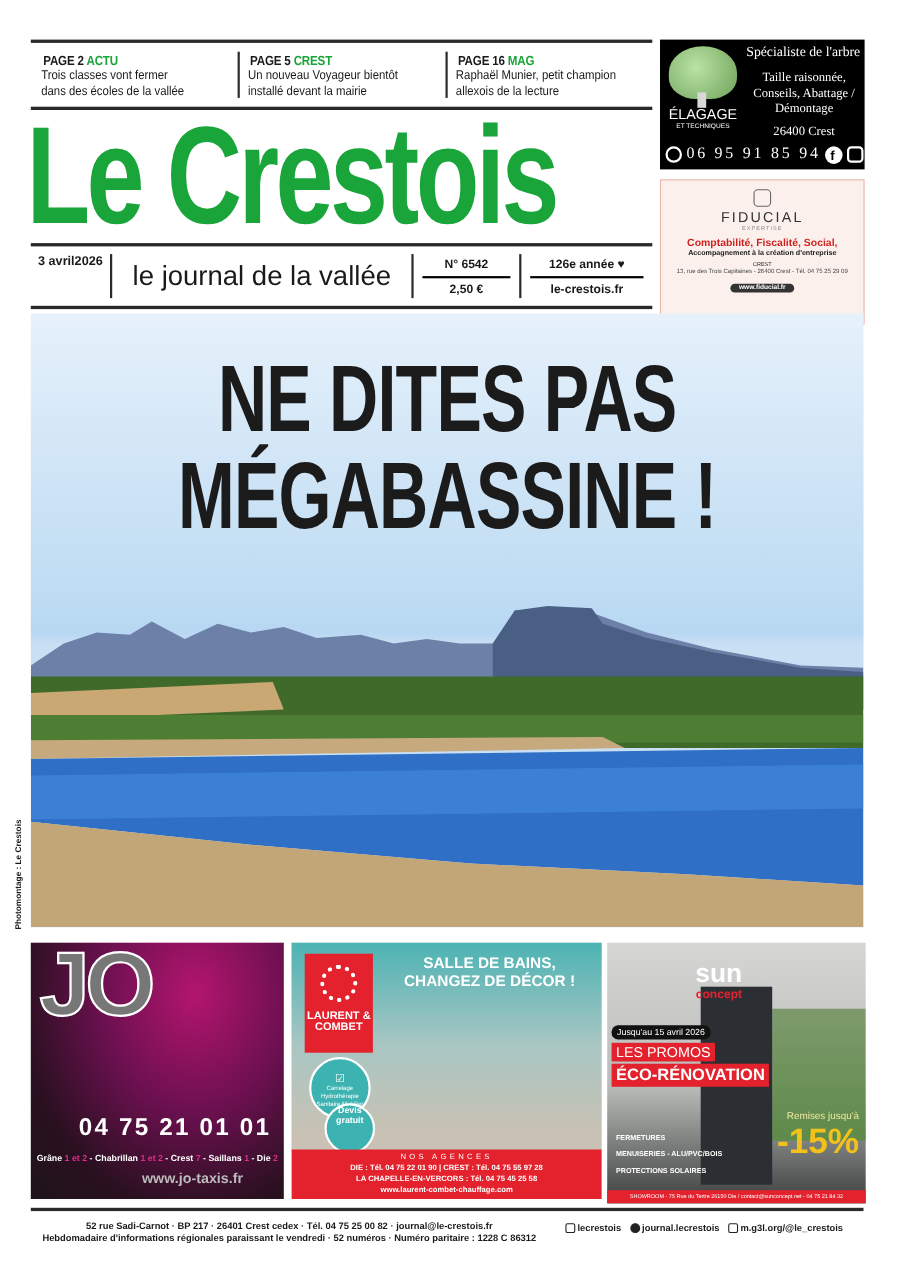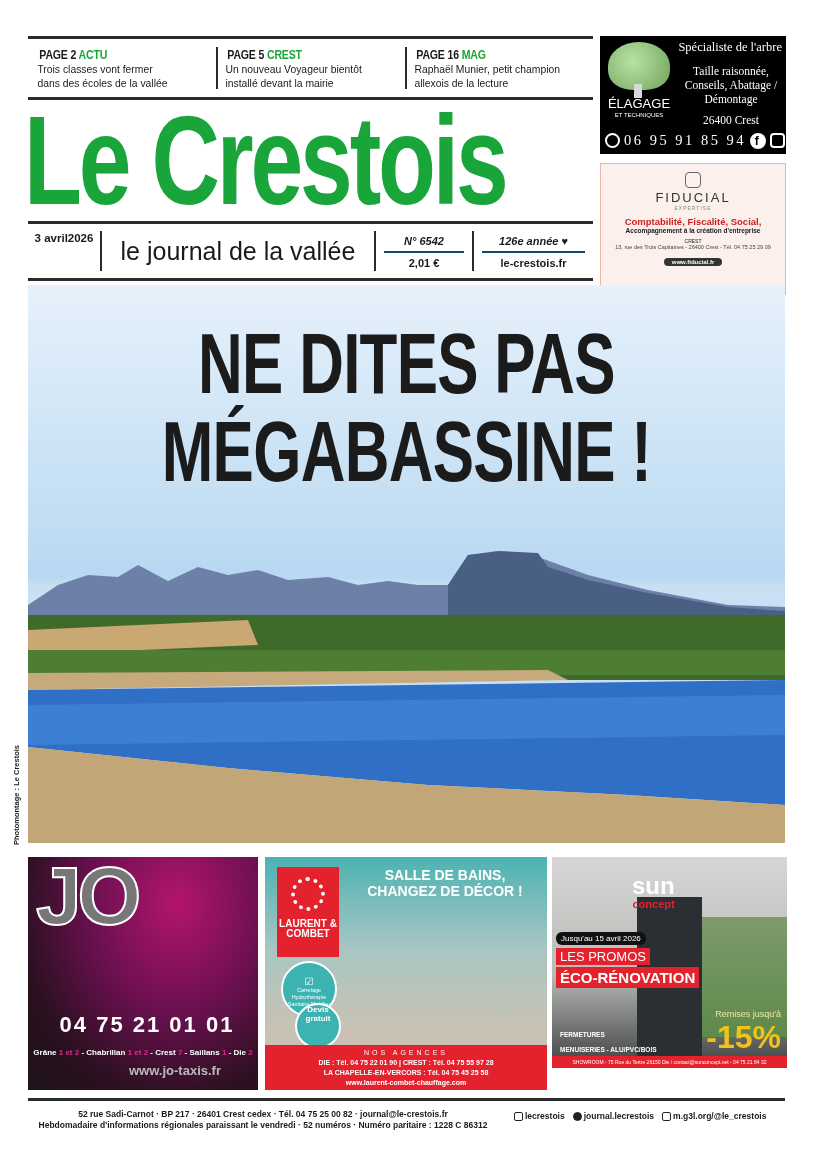--- a/index.html
+++ b/index.html
@@ -13,21 +13,21 @@
   .teaser .head .sec{color:#1aa53a;}
   .teaser .txt{font-size:11.5px;line-height:14px;transform:scaleX(0.9);}
   
   .logo{left:24px;top:98px;width:572px;height:118px;color:#1aa53a;font-weight:bold;font-size:120px;line-height:118px;letter-spacing:-4px;transform-origin:left top;transform:scaleX(0.79) scaleY(1.05);white-space:nowrap;}
   
   .infobar{left:28px;top:221px;width:565px;height:60px;border-top:3px solid #2a2a2a;border-bottom:3px solid #2a2a2a;box-sizing:border-box;display:flex;align-items:center;}
   .date{width:72px;text-align:center;font-weight:bold;font-size:11.5px;line-height:14px;border-right:2px solid #2a2a2a;height:40px;display:flex;flex-direction:row;justify-content:center;}
   .tagline{width:272px;text-align:center;font-size:25px;border-right:2px solid #2a2a2a;height:40px;line-height:40px;}
   .numcol{width:96px;text-align:center;font-weight:bold;font-size:11px;border-right:2px solid #2a2a2a;height:40px;}
   .numcol div,.sitecol div{height:20px;line-height:20px;}
-  .numcol .l1,.sitecol .l1{border-bottom:2px solid #0c4a6e;margin:0 8px;font-style:italic;}
+  .numcol .l1,.sitecol .l1{border-bottom:2px solid #000000;margin:0 8px;}
   .sitecol{flex:1;text-align:center;font-weight:bold;font-size:11px;height:40px;}
   
   .ad-elagage{left:600px;top:36px;width:186px;height:118px;background:#000;color:#fff;font-family:"Liberation Serif",serif;}
   .ad-elagage .tree{position:absolute;left:8px;top:6px;width:62px;height:48px;border-radius:50% 50% 40% 40%;background:radial-gradient(circle at 40% 40%,#b9e2a4,#6fa35a);}
   .ad-elagage .trunk{position:absolute;left:34px;top:48px;width:8px;height:14px;background:#d8d8d8;}
   .ad-elagage .brand{position:absolute;left:4px;top:60px;width:70px;text-align:center;font-family:"Liberation Sans",sans-serif;font-size:13px;}
   .ad-elagage .brand2{position:absolute;left:4px;top:76px;width:70px;text-align:center;font-family:"Liberation Sans",sans-serif;font-size:6px;}
   .ad-elagage .t1{position:absolute;right:4px;top:4px;font-size:12.5px;}
   .ad-elagage .t2{position:absolute;left:78px;top:28px;width:106px;text-align:center;font-size:11.5px;line-height:14px;}
   .ad-elagage .t3{position:absolute;left:78px;top:78px;width:106px;text-align:center;font-size:11.5px;}
@@ -51,32 +51,32 @@
   .mtn{position:absolute;left:0;top:0;width:757px;height:558px;}
   .credit{left:12px;top:700px;width:12px;height:145px;}
   .credit span{position:absolute;left:0;top:145px;transform:rotate(-90deg);transform-origin:left top;font-size:7.5px;font-weight:bold;white-space:nowrap;}
   
   .ad-jo{left:28px;top:857px;width:230px;height:233px;background:radial-gradient(ellipse at 65% 20%,#b3156e 0%,#6c1050 40%,#2a1020 75%,#1d1419 100%);color:#fff;overflow:hidden;}
   .jo-big{position:absolute;left:8px;top:-2px;font-size:82px;font-weight:bold;color:#777;-webkit-text-stroke:2px #fff;letter-spacing:-4px;line-height:82px;}
   .jo-taxis{position:absolute;left:2px;top:55px;font-size:56px;color:#fff;font-weight:bold;-webkit-text-stroke:2px #222;letter-spacing:-3px;}
   .jo-serv{position:absolute;left:146px;top:13px;width:84px;font-size:12px;line-height:12px;}
   .jo-serv b{display:block;font-size:12.5px;}
   .jo-serv span{display:block;font-size:8.5px;line-height:9px;margin-bottom:5px;}
-  .jo-phone{position:absolute;left:4px;width:100%;top:155px;text-align:center;font-weight:bold;font-size:22px;letter-spacing:2px;}
+  .jo-phone{position:absolute;left:16px;width:100%;top:155px;text-align:center;font-weight:bold;font-size:22px;letter-spacing:2px;}
   .jo-towns{position:absolute;left:0;width:100%;top:191px;text-align:center;font-size:8px;font-weight:bold;}
   .jo-towns i{font-style:normal;color:#e02a8a;}
   .jo-url{position:absolute;left:0;width:100%;top:206px;text-align:center;font-size:13px;font-weight:bold;color:#bbb;margin-left:32px;}
   .ad-lc{left:265px;top:857px;width:282px;height:233px;background:linear-gradient(#4cb3b3,#a9c6c3 40%,#c9c1b3 75%);overflow:hidden;}
   .lc-logo{position:absolute;left:12px;top:10px;width:62px;height:90px;background:#e4222d;color:#fff;text-align:center;}
   .lc-dots{margin:10px auto 0;width:34px;height:34px;border-radius:50%;border:4px dotted #fff;box-sizing:border-box;}
   .lc-name{font-size:10px;font-weight:bold;line-height:10px;margin-top:8px;}
   .lc-title{position:absolute;left:80px;top:10px;width:200px;text-align:center;color:#fff;font-size:14px;font-weight:bold;line-height:16px;}
   .lc-badge{position:absolute;border-radius:50%;background:#3db3b1;color:#fff;text-align:center;border:2px solid #fff;}
   .lc-footer{position:absolute;left:0;bottom:0;width:100%;height:45px;background:#e4222d;color:#fff;text-align:center;font-weight:bold;font-size:7px;line-height:10px;padding-top:3px;box-sizing:border-box;}
-  .ad-sun{left:552px;top:857px;width:235px;height:211px;background:linear-gradient(180deg,#d6d6d4 0%,#b9bcb8 55%,#3c3f3e 100%);overflow:hidden;color:#fff;}
+  .ad-sun{left:552px;top:857px;width:235px;height:237px;background:linear-gradient(180deg,#d6d6d4 0%,#b9bcb8 55%,#3c3f3e 100%);overflow:hidden;color:#fff;}
   .sun-door{position:absolute;left:85px;top:40px;width:65px;height:180px;background:#2b2f33;}
   .sun-garden{position:absolute;left:150px;top:60px;width:85px;height:120px;background:linear-gradient(#7e9a6c,#5e8a4a);}
   .sun-logo{position:absolute;left:80px;top:18px;font-size:24px;font-weight:bold;line-height:22px;}
   .sun-logo small{display:block;font-size:11px;color:#e4222d;text-align:right;margin-top:-4px;}
   .sun-until{position:absolute;left:4px;top:75px;background:#111;font-size:8px;padding:2px 5px;border-radius:6px;}
   .sun-promo{position:absolute;left:4px;top:91px;background:#e4222d;font-size:13px;padding:1px 4px;}
   .sun-eco{position:absolute;left:4px;top:110px;background:#e4222d;font-size:15px;font-weight:bold;padding:2px 4px;}
   .sun-rem{position:absolute;right:6px;top:152px;font-size:9px;color:#f0e8a0;}
   .sun-pct{position:absolute;right:6px;top:162px;font-size:32px;font-weight:bold;color:#f2c21a;}
   .sun-list{position:absolute;left:8px;top:170px;font-size:6.5px;font-weight:bold;line-height:15px;}
@@ -112,21 +112,21 @@
 <div class="abs logo">Le Crestois</div>
 
 <div class="abs infobar">
   <div class="date">
     <span>3 avril</span>
     <span>2026</span>
   </div>
   <div class="tagline">le journal de la vallée</div>
   <div class="numcol">
     <div class="l1">N° 6542</div>
-    <div>2,01 €</div>
+    <div>2,50 €</div>
   </div>
   <div class="sitecol">
     <div class="l1">126e année ♥</div>
     <div>le-crestois.fr</div>
   </div>
 </div>
 
 <div class="abs ad-elagage">
   <div class="tree"></div>
   <div class="trunk"></div>

